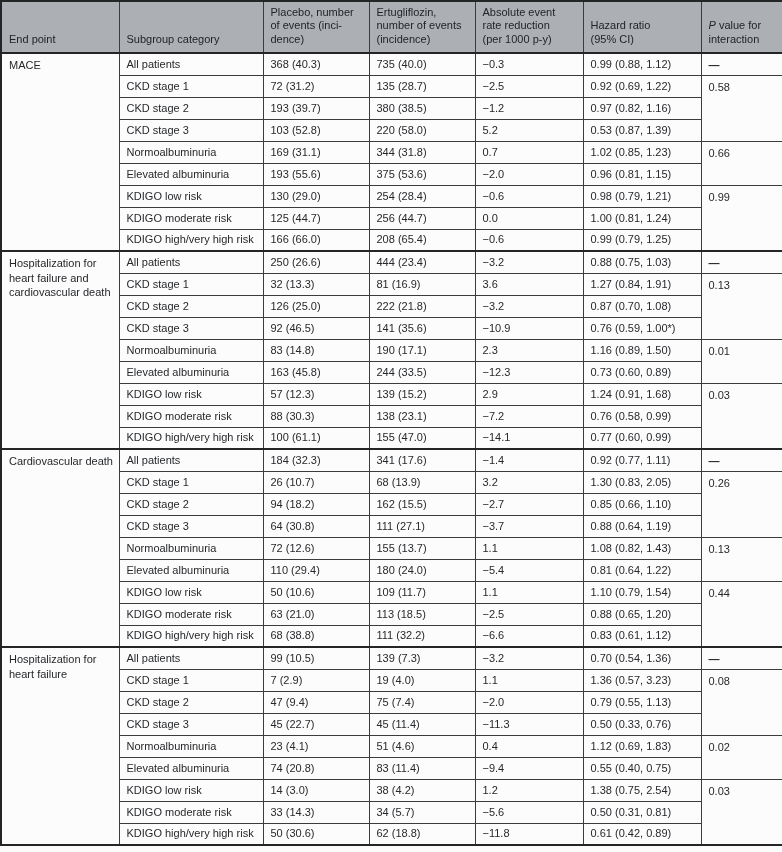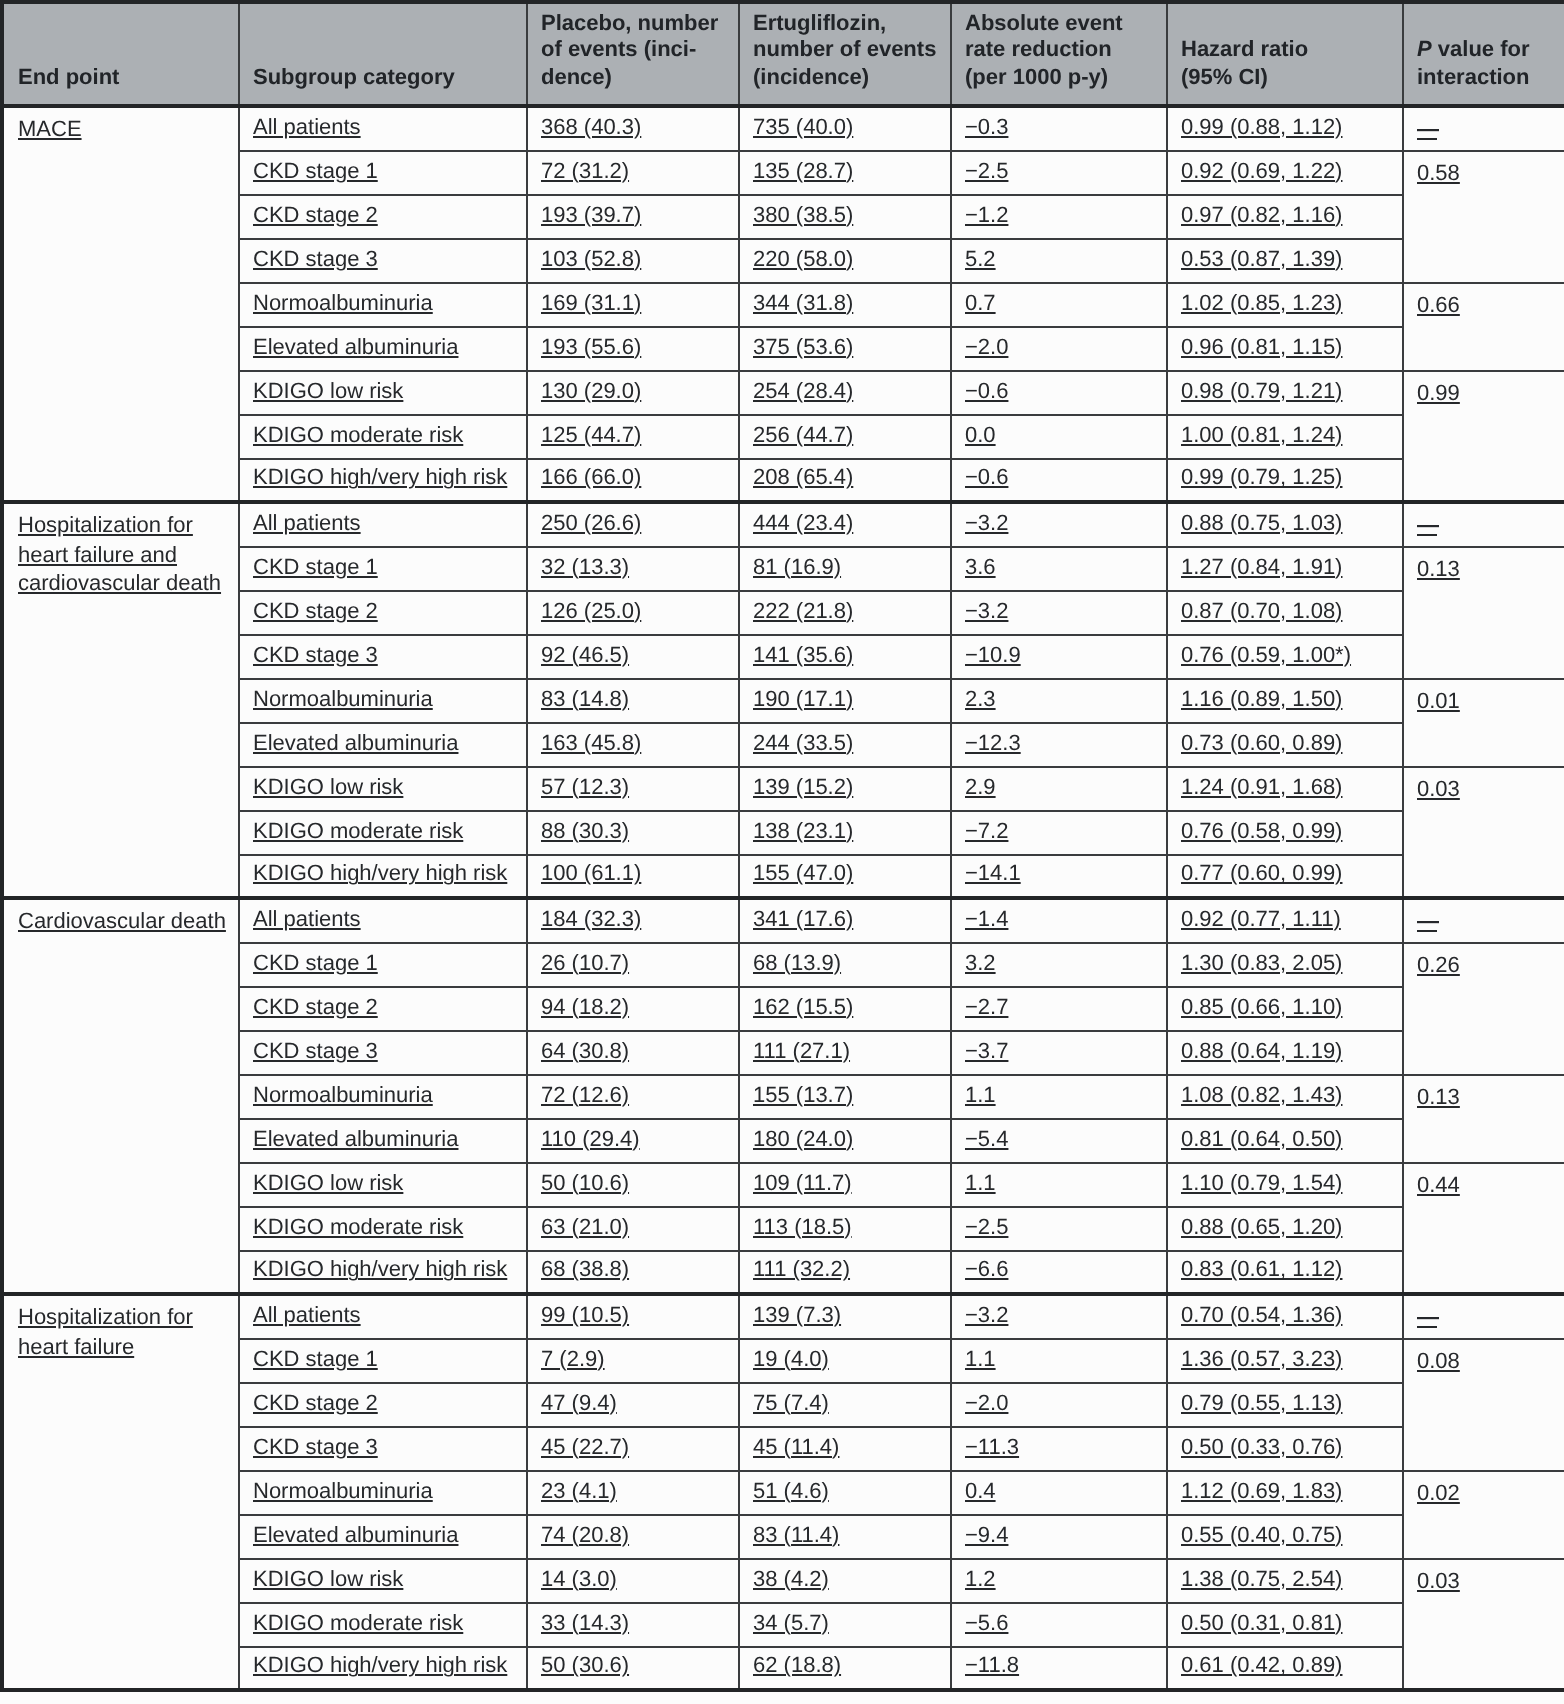--- a/index.html
+++ b/index.html
@@ -11,30 +11,30 @@
     table-layout: fixed;
     width: 782px;
     font-size: 11px;
     color: var(--ink);
     border: 2px solid var(--heavy);
     background: #fcfcfc;
   }
   th, td { border: 1px solid var(--line); }
   thead th {
     background: var(--header-bg);
-    font-weight: bold;
+    font-weight: normal;
     text-align: left;
     vertical-align: bottom;
     padding: 4px 4px 6px 7px;
     white-space: pre-line;
     line-height: 1.22;
     border-bottom: 2px solid var(--heavy);
     color: #212428;
   }
-  tbody tr { height: 22px; text-decoration: underline; }
+  tbody tr { height: 22px; }
   tbody td {
     padding: 2px 4px 2px 7px;
     vertical-align: middle;
     line-height: 1.2;
   }
   td.endpoint-cell {
     vertical-align: top;
     padding-top: 4px;
     line-height: 1.3;
   }
@@ -253,21 +253,21 @@
           <td>155 (13.7)</td>
           <td>1.1</td>
           <td>1.08 (0.82, 1.43)</td>
           <td rowspan="2" class="p-value-cell">0.13</td>
         </tr>
         <tr>
           <td>Elevated albuminuria</td>
           <td>110 (29.4)</td>
           <td>180 (24.0)</td>
           <td>−5.4</td>
-          <td>0.81 (0.64, 0.50)</td>
+          <td>0.81 (0.64, 1.22)</td>
         </tr>
         <tr>
           <td>KDIGO low risk</td>
           <td>50 (10.6)</td>
           <td>109 (11.7)</td>
           <td>1.1</td>
           <td>1.10 (0.79, 1.54)</td>
           <td rowspan="3" class="p-value-cell">0.44</td>
         </tr>
         <tr>

